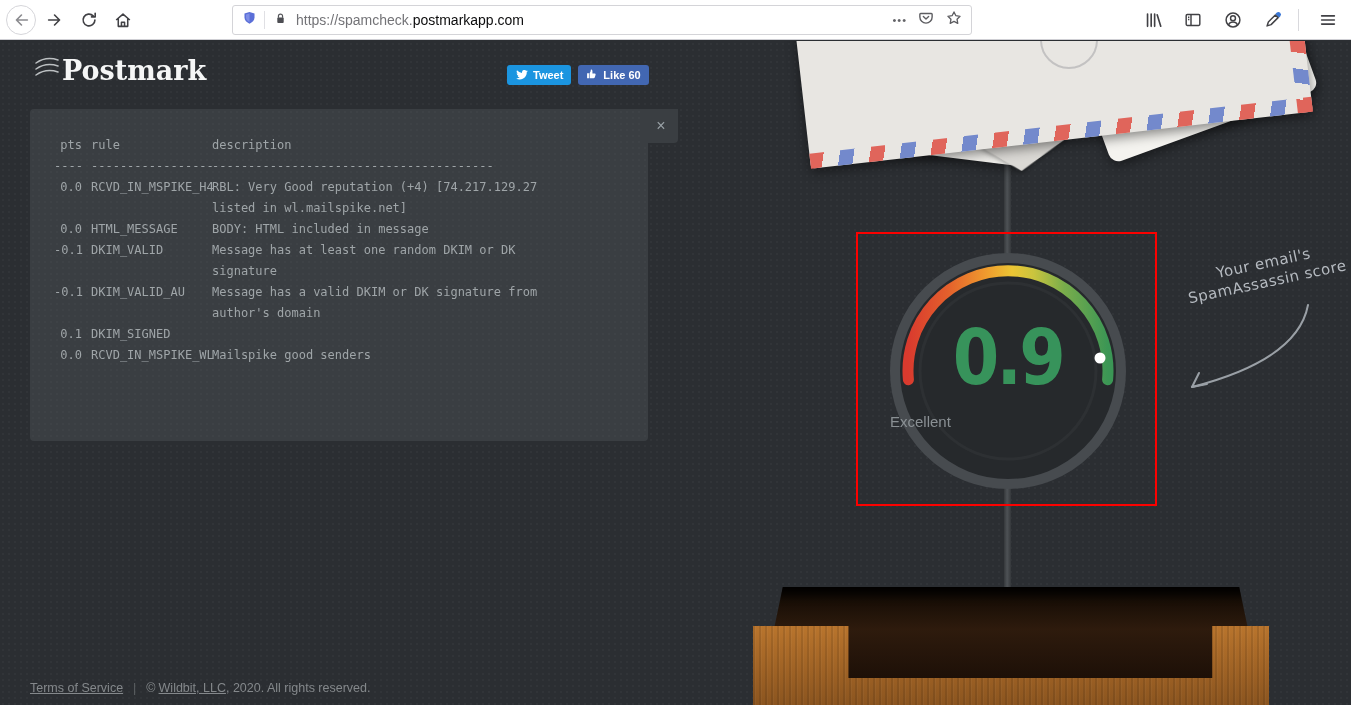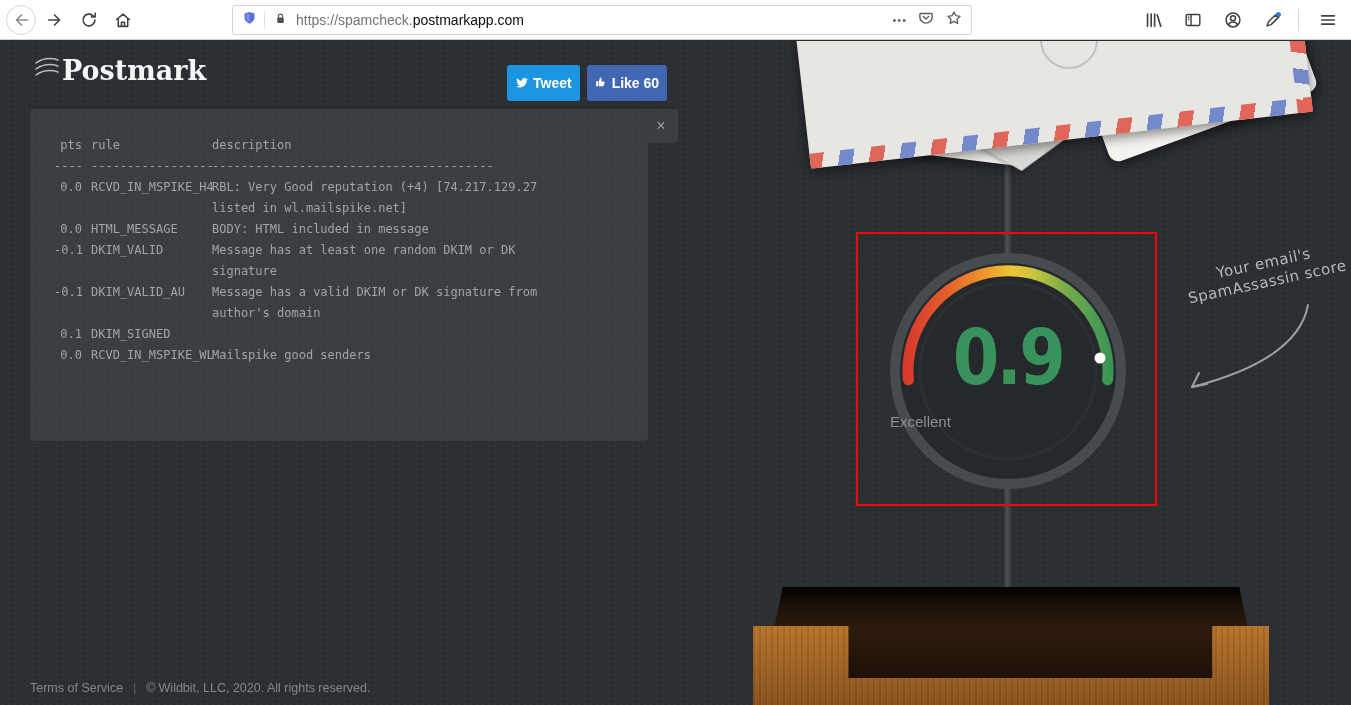--- a/index.html
+++ b/index.html
@@ -54,21 +54,21 @@
   .stripe-r { position:absolute; top:0; bottom:0; right:0; width:15px;
               background:repeating-linear-gradient(15deg,#e0655b 0 14px,rgba(0,0,0,0) 14px 30px,#7389cc 30px 44px,rgba(0,0,0,0) 44px 60px); }
   .stamp { position:absolute; left:1040px; top:-30px; width:58px; height:58px; border-radius:50%;
            border:2px solid rgba(150,150,155,.45); z-index:4; }
 
   
   .logo { position:absolute; left:34px; top:12px; display:flex; align-items:center; z-index:4; }
   .logo-waves { margin-right:2px; }
   .logo-text { font-family:"DejaVu Serif", serif; font-weight:bold; font-size:27px; color:#f5f6f6; }
   .share { position:absolute; left:507px; top:24px; display:flex; gap:7px; z-index:4; }
-  .share-btn { height:36px; border-radius:3px; color:#fff; font-size:14px; font-weight:bold;
+  .share-btn { height:20px; border-radius:3px; color:#fff; font-size:11px; font-weight:bold;
                display:flex; align-items:center; padding:10px 8px; gap:5px; cursor:pointer; }
   .tweet { background:#1b95e0; }
   .like  { background:#4267b2; }
 
   
   .panel { position:absolute; left:30px; top:68px; width:618px; height:332px; z-index:4;
            background-color:#3a3e42; border-radius:4px 0 4px 4px;
            background-image:radial-gradient(rgba(255,255,255,0.02) 1px, transparent 1.4px);
            background-size:6px 6px;
            font-family:"DejaVu Sans Mono","Liberation Mono",monospace;
@@ -109,21 +109,21 @@
                 clip-path:polygon(4% 0,96% 0,100% 100%,0 100%);
                 box-shadow:inset 0 8px 10px rgba(0,0,0,.85); }
   .tray-wood { position:absolute; left:0; top:22px; width:516px; height:100px;
                background-image:repeating-linear-gradient(90deg,rgba(0,0,0,.10) 0 2px,rgba(255,255,255,.03) 2px 3px,rgba(0,0,0,0) 3px 6px),
                                 linear-gradient(180deg,#c57d31 0%,#aa6a28 45%,#8a541f 100%);
                clip-path:polygon(0 20%,18.5% 20%,18.5% 72%,89% 72%,89% 20%,100% 20%,100% 100%,0 100%);
                filter:drop-shadow(0 -2px 3px rgba(0,0,0,.8)); }
 
   
   .pfooter { position:absolute; left:30px; top:640px; font-size:12.5px; color:#84888b; z-index:4; }
-  .pfooter a { color:#84888b; cursor:pointer;text-align:center; }
+  .pfooter a { color:#84888b; text-decoration:underline; cursor:pointer;text-align:center; }
   .pfooter .sep { color:#5c6063; margin:0 10px; }
   .pfooter .csym { margin-right:3px; }
 </style>
 </head>
 <body>
 
 <div class="screen">
 
   <div class="chrome">
     <div class="back-circle tb-btn">

